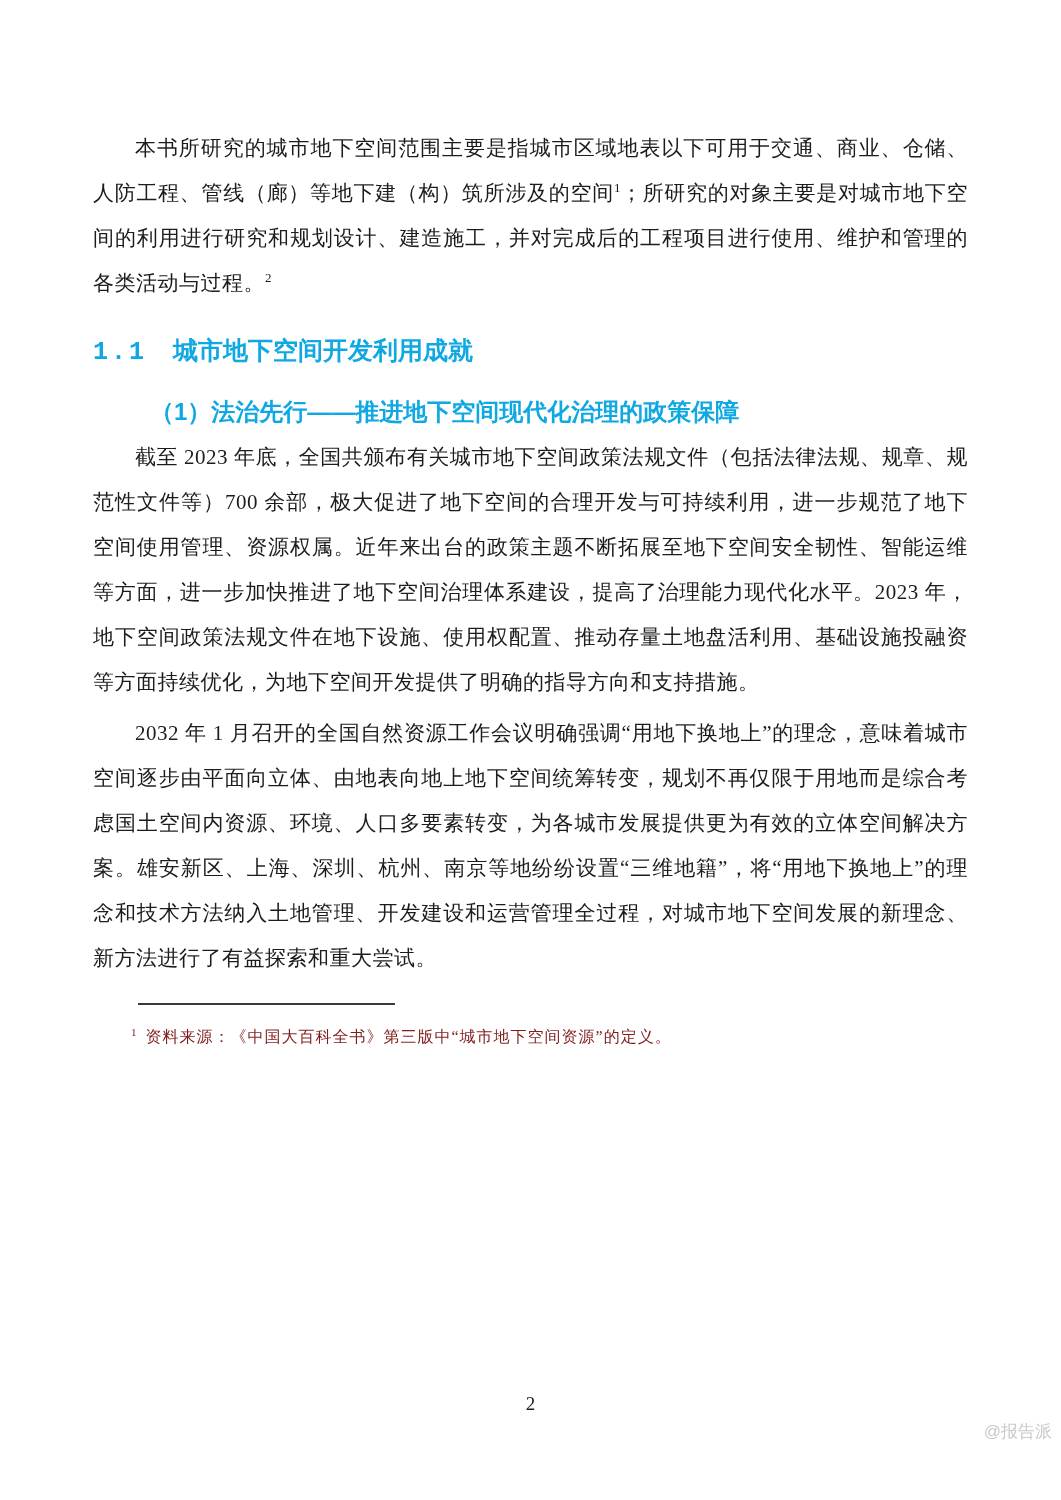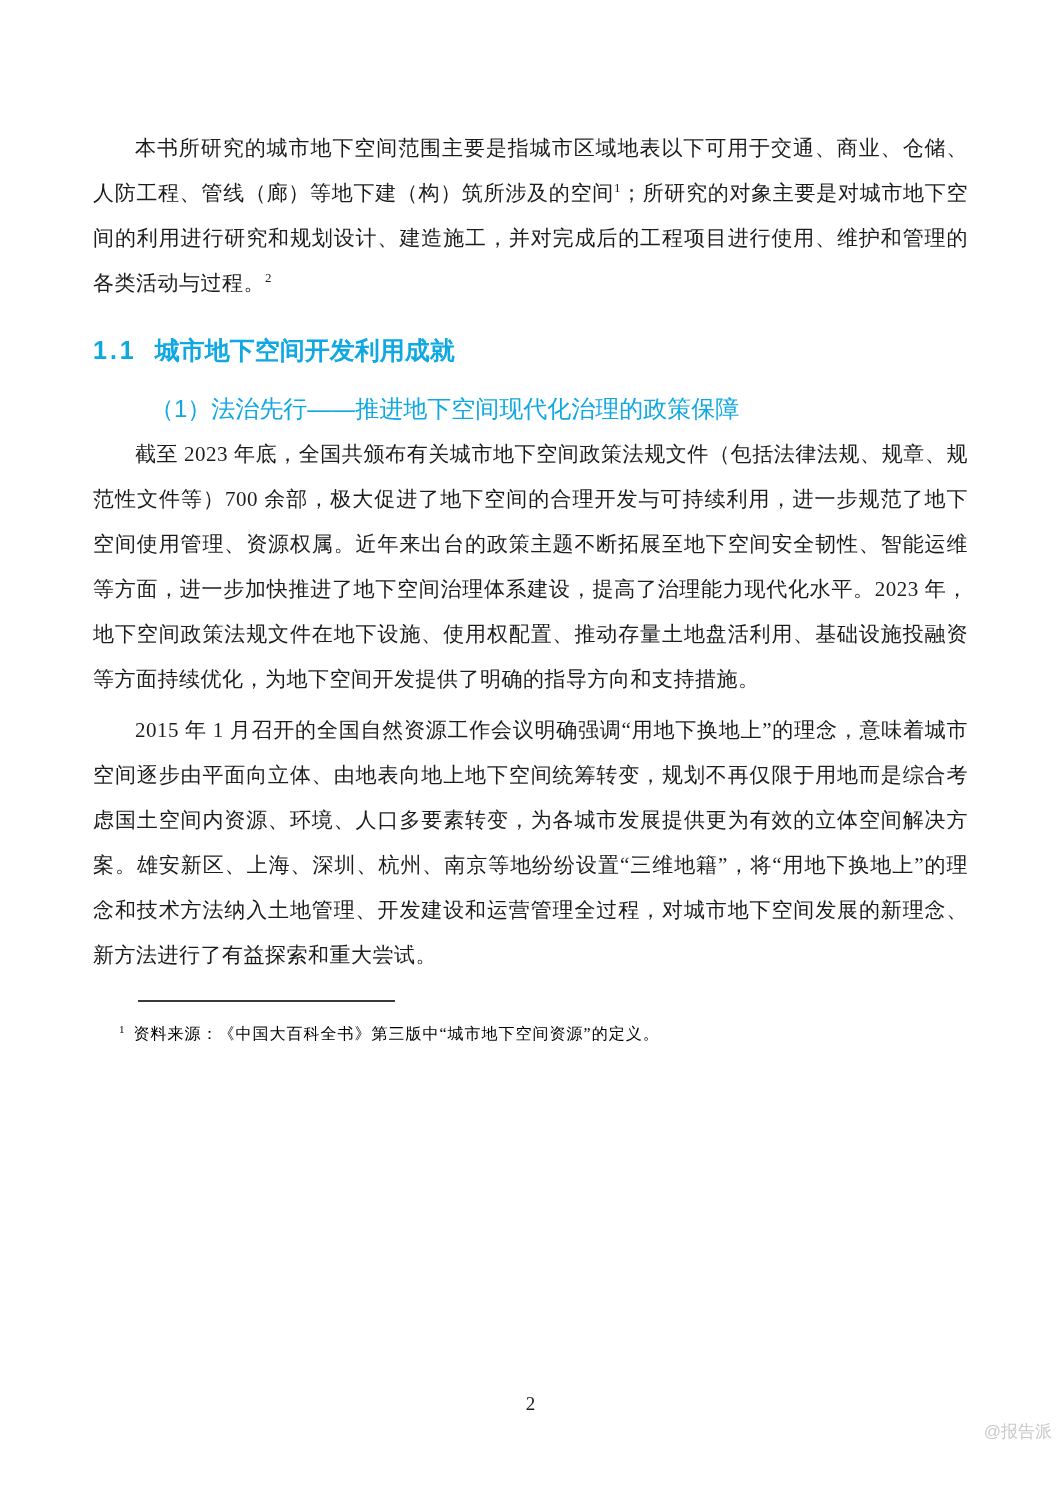--- a/index.html
+++ b/index.html
@@ -29,43 +29,43 @@
     vertical-align:super;
   }
   .section-heading{
     margin:27px 0 0 0;
     font-family:"Liberation Sans","DejaVu Sans",sans-serif;
     font-weight:bold;
     font-size:25px;
     line-height:34px;
     color:#0FA8E2;
   }
-  .section-heading .sec-num{letter-spacing:3px;margin-right:18px;}
+  .section-heading .sec-num{letter-spacing:3px;margin-right:26px;font-family:Liberation Mono, monospace;}
   .subsection-heading{
     margin:25px 0 0 0;
     padding-left:57px;
     font-family:"Liberation Sans","DejaVu Sans",sans-serif;
-    font-weight:normal;
+    font-weight:bold;
     font-size:24px;
     line-height:34px;
     color:#0FA8E2;
   }
   .para-block{margin-top:6px;}
   .footnote-sep{
     margin:22px 0 0 45px;
     width:257px;
     border:0;
     border-top:2px solid #3a3a3a;
     height:0;
   }
   .footnote{
-    margin:16px 0 0 26px;
+    margin:16px 0 0 38px;
     font-size:16px;
     line-height:22px;
-    color:#000000;
+    color:#7f1d1d;
     letter-spacing:1px;
   }
   .footnote + .footnote{margin-top:25px;}
   .footnote sup.fn-marker{
     font-size:11px;
     vertical-align:super;
     margin-right:8px;
   }
   .page-number{
     position:absolute;
@@ -93,21 +93,21 @@
     <span>本书所研究的城市地下空间范围主要是指城市区域地表以下可用于交通、商业、仓储、人防工程、管线（廊）等地下建（构）筑所涉及的空间</span><sup class="fn-ref">1</sup><span>；所研究的对象主要是对城市地下空间的利用进行研究和规划设计、建造施工，并对完成后的工程项目进行使用、维护和管理的各类活动与过程。</span><sup class="fn-ref">2</sup>
   </p>
 
   <h2 class="section-heading">
     <span class="sec-num">1.1</span><span class="sec-title">城市地下空间开发利用成就</span>
   </h2>
 
   <h3 class="subsection-heading">（1）法治先行——推进地下空间现代化治理的政策保障</h3>
   <p class="body-para indent para-block">截至 2023 年底，全国共颁布有关城市地下空间政策法规文件（包括法律法规、规章、规范性文件等）700 余部，极大促进了地下空间的合理开发与可持续利用，进一步规范了地下空间使用管理、资源权属。近年来出台的政策主题不断拓展至地下空间安全韧性、智能运维等方面，进一步加快推进了地下空间治理体系建设，提高了治理能力现代化水平。2023 年，地下空间政策法规文件在地下设施、使用权配置、推动存量土地盘活利用、基础设施投融资等方面持续优化，为地下空间开发提供了明确的指导方向和支持措施。</p>
 
-  <p class="body-para indent para-block">2015 年 1 月召开的全国自然资源工作会议明确强调“用地下换地上”的理念，意味着城市空间逐步由平面向立体、由地表向地上地下空间统筹转变，规划不再仅限于用地而是综合考虑国土空间内资源、环境、人口多要素转变，为各城市发展提供更为有效的立体空间解决方案。雄安新区、上海、深圳、杭州、南京等地纷纷设置“三维地籍”，将“用地下换地上”的理念和技术方法纳入土地管理、开发建设和运营管理全过程，对城市地下空间发展的新理念、新方法进行了有益探索和重大尝试。</p>
+  <p class="body-para indent para-block">2032 年 1 月召开的全国自然资源工作会议明确强调“用地下换地上”的理念，意味着城市空间逐步由平面向立体、由地表向地上地下空间统筹转变，规划不再仅限于用地而是综合考虑国土空间内资源、环境、人口多要素转变，为各城市发展提供更为有效的立体空间解决方案。雄安新区、上海、深圳、杭州、南京等地纷纷设置“三维地籍”，将“用地下换地上”的理念和技术方法纳入土地管理、开发建设和运营管理全过程，对城市地下空间发展的新理念、新方法进行了有益探索和重大尝试。</p>
 
 
   <hr class="footnote-sep">
 
   <div class="footnote">
     <sup class="fn-marker">1</sup><span>资料来源：《中国大百科全书》第三版中“城市地下空间资源”的定义。</span>
   </div>
 
 
   <div class="page-number">2</div>

